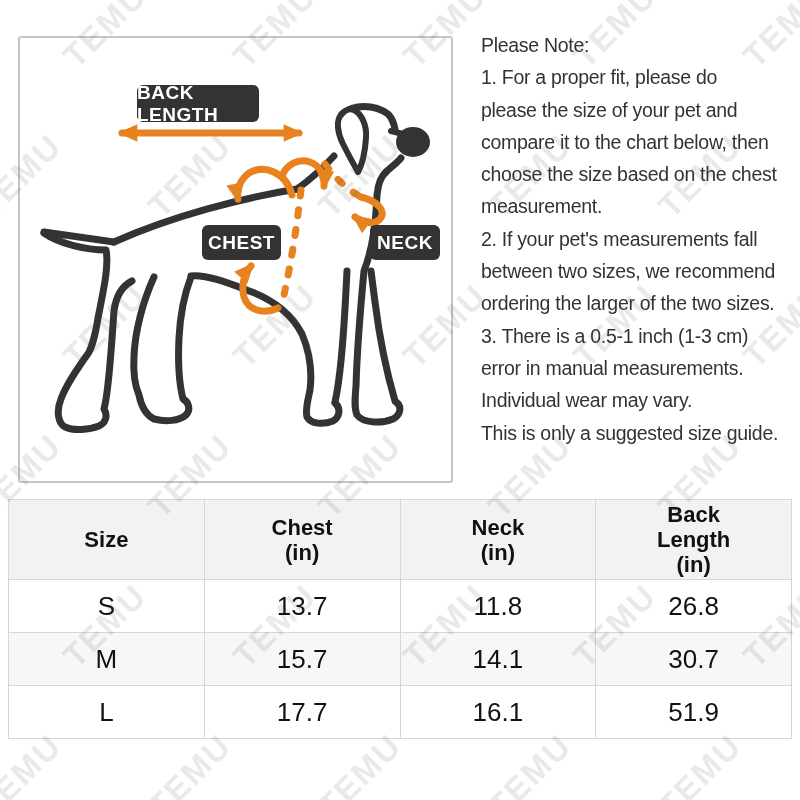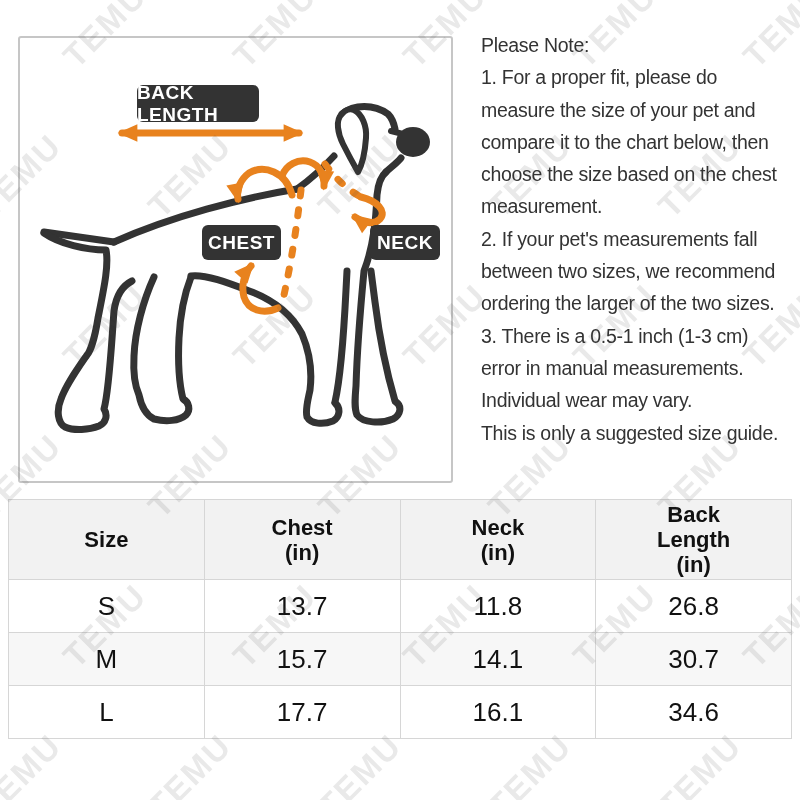--- a/index.html
+++ b/index.html
@@ -87,21 +87,21 @@
   </svg>
 
   <div class="tag tag-backlength">BACK LENGTH</div>
   <div class="tag tag-chest">CHEST</div>
   <div class="tag tag-neck">NECK</div>
 </div>
 
 <div class="note-block">
     <div>Please Note:</div>
     <div>1. For a proper fit, please do</div>
-    <div>measure the size of your pet and</div>
+    <div>please the size of your pet and</div>
     <div>compare it to the chart below, then</div>
     <div>choose the size based on the chest</div>
     <div>measurement.</div>
     <div>2. If your pet's measurements fall</div>
     <div>between two sizes, we recommend</div>
     <div>ordering the larger of the two sizes.</div>
     <div>3. There is a 0.5-1 inch (1-3 cm)</div>
     <div>error in manual measurements.</div>
     <div>Individual wear may vary.</div>
     <div>This is only a suggested size guide.</div>
@@ -138,21 +138,21 @@
       <tr>
         <td>M</td>
         <td>15.7</td>
         <td>14.1</td>
         <td>30.7</td>
       </tr>
       <tr>
         <td>L</td>
         <td>17.7</td>
         <td>16.1</td>
-        <td>34.6</td>
+        <td>51.9</td>
       </tr>
     </tbody>
 </table>
 
 <div class="wm-layer">
     <div class="wm" style="left: 40px; top: 8px;">TEMU</div>
     <div class="wm" style="left: 210px; top: 8px;">TEMU</div>
     <div class="wm" style="left: 380px; top: 8px;">TEMU</div>
     <div class="wm" style="left: 550px; top: 8px;">TEMU</div>
     <div class="wm" style="left: 720px; top: 8px;">TEMU</div>

